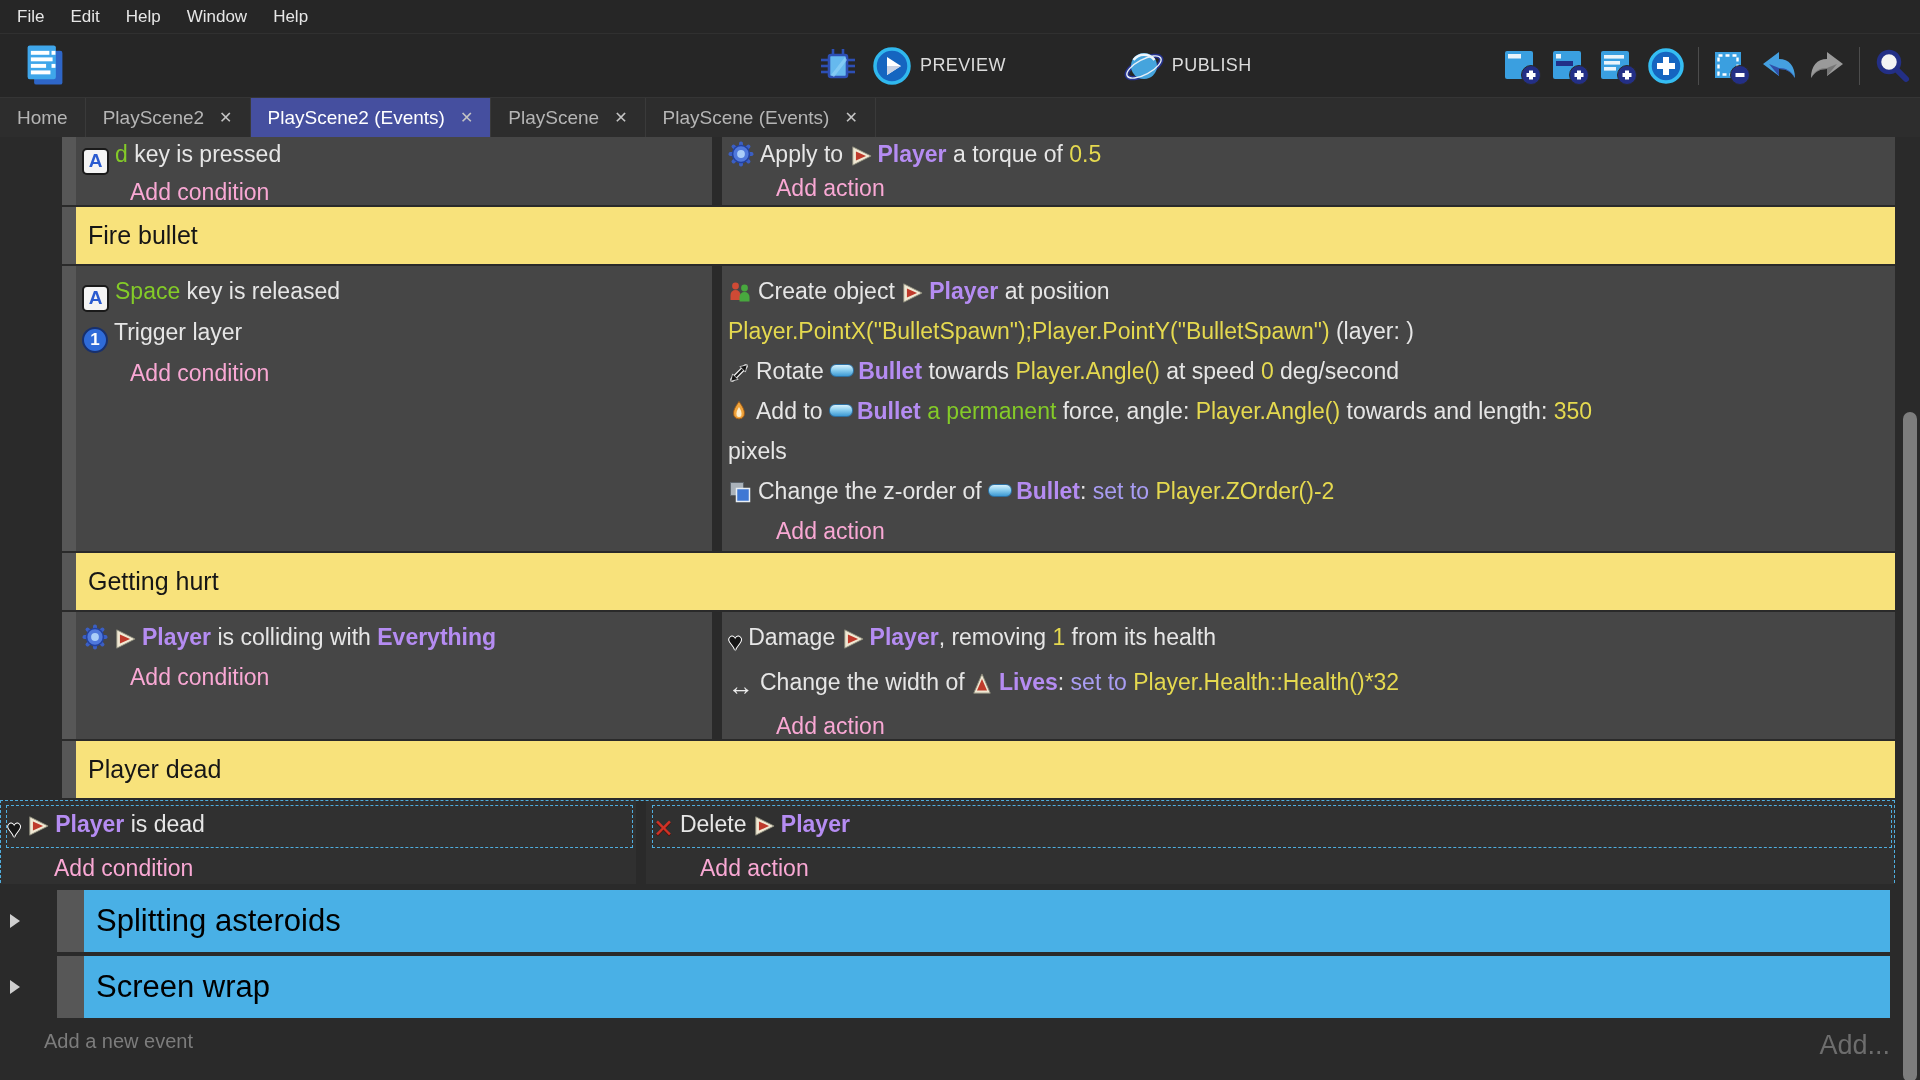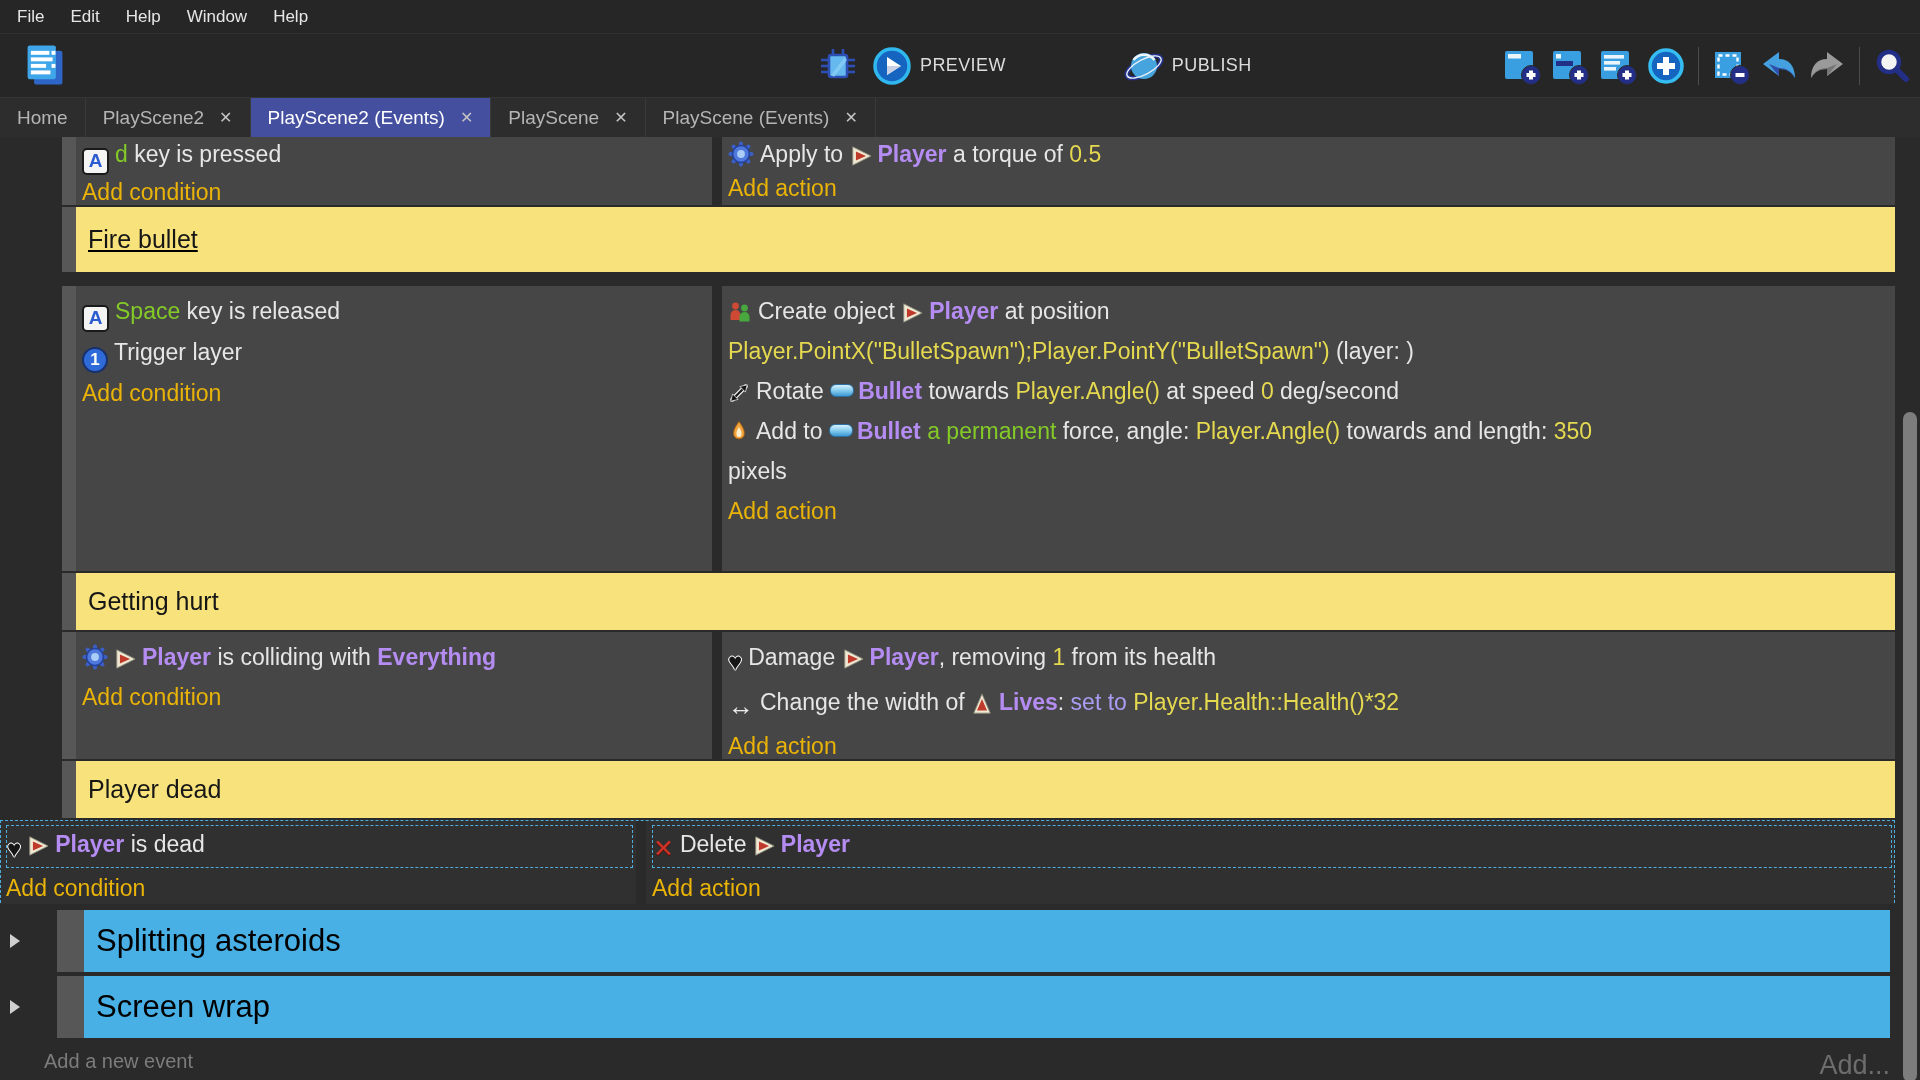--- a/index.html
+++ b/index.html
@@ -33,21 +33,21 @@
   .tri{position:absolute;left:10px;top:50%;margin-top:-7px;width:0;height:0;
        border-left:10px solid #cfcfcf;border-top:7px solid transparent;border-bottom:7px solid transparent;}
   .gbar{flex:1;display:flex;align-items:center;padding-left:12px;}
   .gbar.yellow{background:#f8e27b;color:#161616;font-size:25px;}
   .gbar.blue{background:#49b0e6;color:#000000;font-size:31px;}
   .cols{flex:1;display:flex;}
   .cond{width:636px;flex:none;background:#464646;padding:5px 0 0 6px;box-sizing:border-box;}
   .gap{width:10px;flex:none;background:#2a2a2a;}
   .act{flex:1;background:#464646;padding:5px 0 0 6px;box-sizing:border-box;}
   .ln{font-size:23px;line-height:40px;color:#e6e6e6;}
-  .add{font-size:23px;line-height:40px;color:#eab308;}
+  .add{font-size:23px;line-height:40px;color:#f9a8d4;margin-left:48px;}
   .t-w{color:#e6e6e6}.t-g{color:#84cb28}.t-o{color:#b58cf2;font-weight:bold}
   .t-y{color:#e5d94f}.t-v{color:#a99df3}
   .event.clipped .cond,.event.clipped .act{padding-top:0;}
   .event.clipped .ln,.event.clipped .add{line-height:34px;}
   .event.selected .cond,.event.selected .act{background:#303030;}
   .event.selected .cols{outline:1px dashed #4fadde;outline-offset:-1px;}
   .event.selected .ln{border:1px dashed #4fadde;line-height:37px;box-sizing:border-box;margin-right:3px;}
   
   .ic{display:inline-flex;align-items:center;justify-content:center;vertical-align:-5px;margin-right:6px;}
   .ic svg{display:block;}
@@ -241,21 +241,21 @@
               </span><span class="t-w">Apply to </span><span class="ic">
                 <svg width="22" height="22" viewBox="0 0 24 24">
                   <polygon points="3,2 23,12 3,22" fill="#f1e9d4" stroke="#8a8a7a" stroke-width="1"></polygon>
                   <polygon points="6.5,7 17.5,12 6.5,17" fill="#bf3a2b"></polygon>
                 </svg>
               </span><span class="t-o">Player</span><span class="t-w"> a torque of </span><span class="t-y">0.5</span></div>
             <div class="add">Add action</div>
           </div>
         </div>
       </div>
-      <div class="row " style="height:65px;margin-bottom:14px;text-decoration:underline;">
+      <div class="row " style="height:57px;margin-bottom:2px;">
         <div class="rail"></div>
         <div class="handle"></div>
         <div class="gbar yellow">
           <span>Fire bullet</span>
         </div>
       </div>
       <div class="row event" style="height:285px;margin-bottom:2px;">
         <div class="rail"></div>
         <div class="handle"></div>
         <div class="cols">
@@ -286,20 +286,26 @@
                   <polygon points="21,3 13,5 19,11" fill="#141414" stroke="#f0f0f0" stroke-width="0.8"></polygon>
                   <polygon points="3,21 11,19 5,13" fill="#141414" stroke="#f0f0f0" stroke-width="0.8"></polygon>
                 </svg>
               </span><span class="t-w">Rotate </span><span class="ic ic-bullet"></span><span class="t-o">Bullet</span><span class="t-w"> towards </span><span class="t-y">Player.Angle()</span><span class="t-w"> at speed </span><span class="t-y">0</span><span class="t-w"> deg/second</span></div>
             <div class="ln"><span class="ic">
                 <svg width="22" height="25" viewBox="0 0 24 24">
                   <path d="M12 1 C8 7 5 11 6.5 16.5 A6 6 0 0 0 17.5 16.5 C19 11 16 7 12 1 Z" fill="#f0a43c" stroke="#a05a14" stroke-width="1"></path>
                   <path d="M12 7 C10 10.5 8.5 13 9.5 16.5 A2.8 2.8 0 0 0 14.5 16.5 C15.5 13 14 10.5 12 7 Z" fill="#fdeecd"></path>
                 </svg>
               </span><span class="t-w">Add to </span><span class="ic ic-bullet"></span><span class="t-o">Bullet</span><span class="t-g"> a permanent</span><span class="t-w"> force, angle: </span><span class="t-y">Player.Angle()</span><span class="t-w"> towards and length: </span><span class="t-y">350</span><br><span class="t-w">pixels</span></div>
+            <div class="ln"><span class="ic">
+                <svg width="24" height="24" viewBox="0 0 24 24">
+                  <rect x="2.5" y="2.5" width="13" height="13" fill="#aab2ba" stroke="#5c646c"></rect>
+                  <rect x="8.5" y="8.5" width="13" height="13" fill="#3f78d4" stroke="#e8eef4" stroke-width="1.5"></rect>
+                </svg>
+              </span><span class="t-w">Change the z-order of </span><span class="ic ic-bullet"></span><span class="t-o">Bullet</span><span class="t-w">: </span><span class="t-v">set to </span><span class="t-y">Player.ZOrder()-2</span></div>
             <div class="add">Add action</div>
           </div>
         </div>
       </div>
       <div class="row " style="height:57px;margin-bottom:2px;">
         <div class="rail"></div>
         <div class="handle"></div>
         <div class="gbar yellow">
           <span>Getting hurt</span>
         </div>

